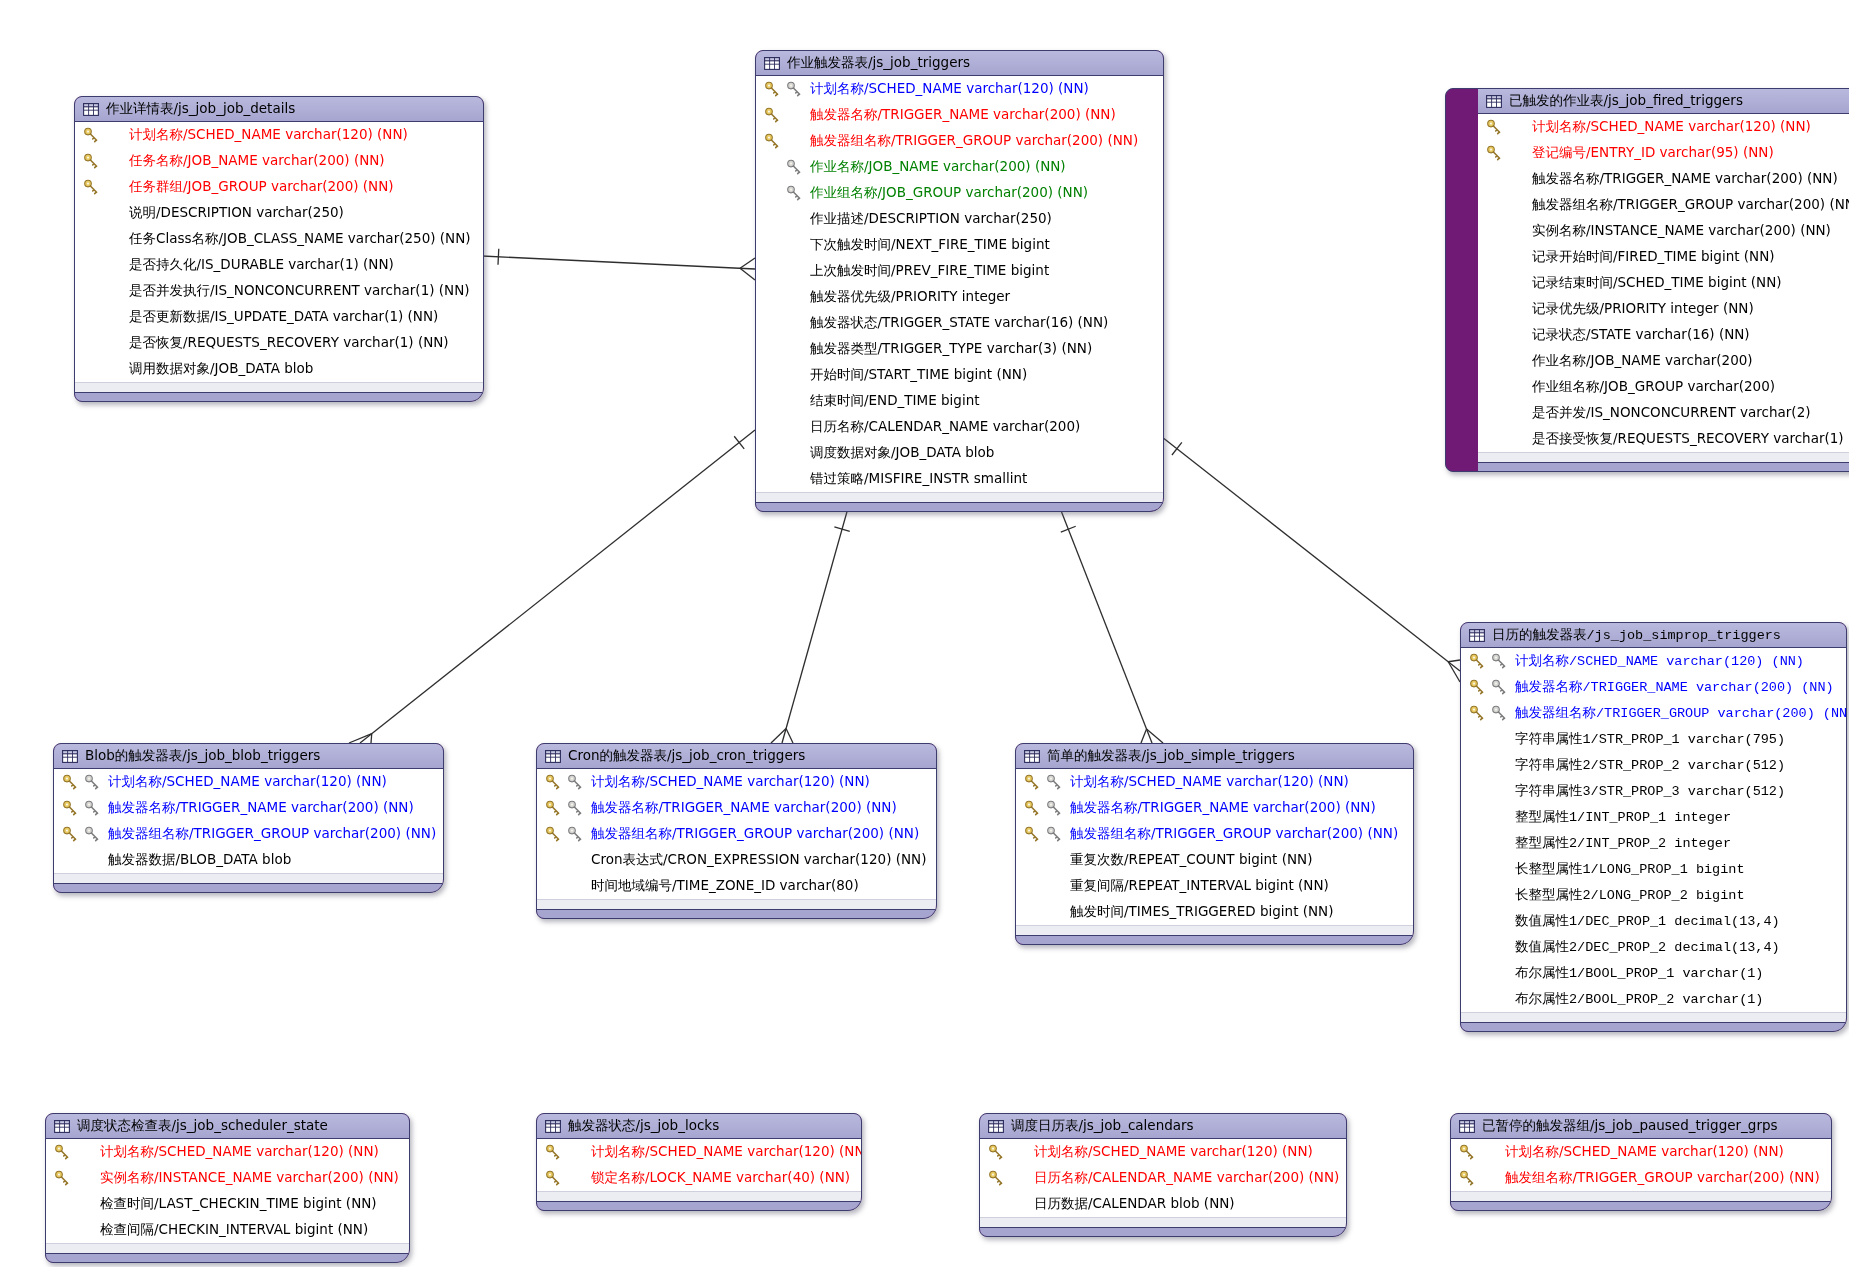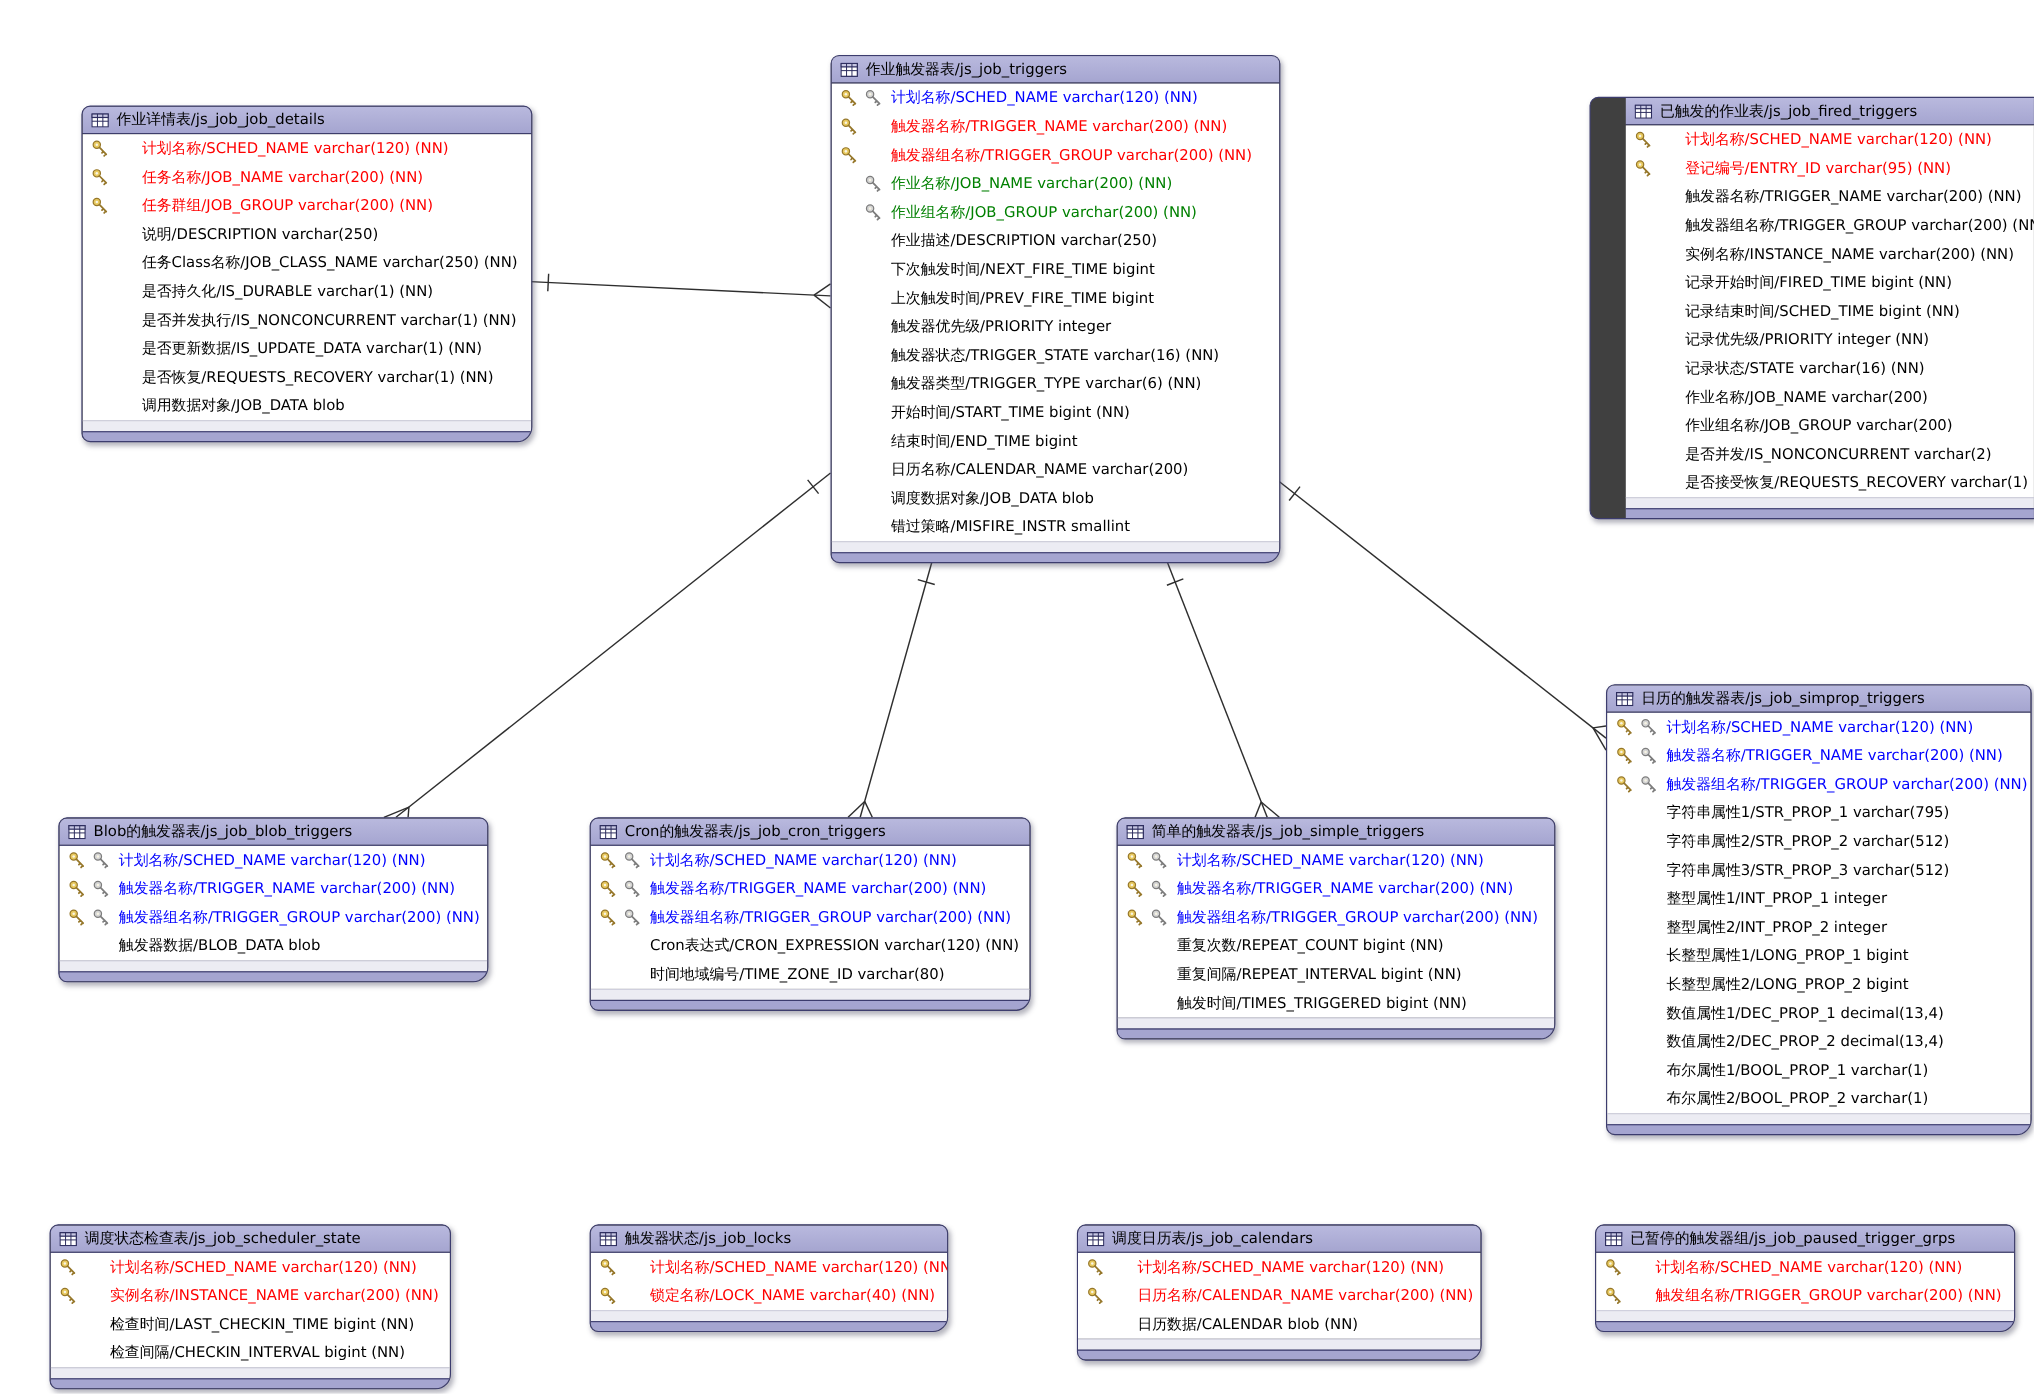--- a/index.html
+++ b/index.html
@@ -1,21 +1,21 @@
 <!DOCTYPE html>
 <html style="--header-bg: #a5a5d0; --header-bg-light: #b9b9de; --border: #3c3c6e; --footer-bg: #ececf3; --pk: #ff0000; --pkfk: #0000ff; --fk: #008000;"><head>
 <meta charset="utf-8">
 <style>
   html,body{margin:0;padding:0;background:#ffffff;width:1849px;height:1267px;overflow:hidden;
             font-family:"DejaVu Sans","Liberation Sans",sans-serif;}
   #canvas{position:relative;width:1849px;height:1267px;background:#ffffff;}
   #rel-svg{position:absolute;left:0;top:0;width:1849px;height:1267px;z-index:1;}
   #entities{position:absolute;left:0;top:0;width:100%;height:100%;z-index:2;}
   .entity{position:absolute;border:1.5px solid var(--border,#3c3c6e);
-          border-radius:8px 8px 14px 8px;background:#404040;
+          border-radius:8px 8px 14px 8px;background:#701a75;
           box-shadow:2px 3px 5px rgba(90,90,110,.45);overflow:hidden;}
   .entity-header{height:24px;display:flex;align-items:center;
           background:linear-gradient(var(--header-bg-light,#b9b9de),var(--header-bg,#a5a5d0));
           border-bottom:1.2px solid var(--border,#3c3c6e);}
   .tbl-icon{margin-left:8px;display:inline-flex;flex:0 0 auto;}
   .entity-title{margin-left:7px;font-size:13.5px;color:#000;white-space:nowrap;}
   .entity-body{background:#fff;}
   .field-row{position:relative;height:26px;display:flex;align-items:center;white-space:nowrap;}
   .key-slot{position:absolute;top:5px;width:17px;height:16px;display:inline-flex;}
   .slot-1{left:8px;} .slot-2{left:30px;}
@@ -208,21 +208,21 @@
           <div class="field-row">
             <span class="field-text c-black">上次触发时间/PREV_FIRE_TIME bigint</span>
           </div>
           <div class="field-row">
             <span class="field-text c-black">触发器优先级/PRIORITY integer</span>
           </div>
           <div class="field-row">
             <span class="field-text c-black">触发器状态/TRIGGER_STATE varchar(16) (NN)</span>
           </div>
           <div class="field-row">
-            <span class="field-text c-black">触发器类型/TRIGGER_TYPE varchar(6) (NN)</span>
+            <span class="field-text c-black">触发器类型/TRIGGER_TYPE varchar(3) (NN)</span>
           </div>
           <div class="field-row">
             <span class="field-text c-black">开始时间/START_TIME bigint (NN)</span>
           </div>
           <div class="field-row">
             <span class="field-text c-black">结束时间/END_TIME bigint</span>
           </div>
           <div class="field-row">
             <span class="field-text c-black">日历名称/CALENDAR_NAME varchar(200)</span>
           </div>
@@ -298,21 +298,21 @@
           <div class="field-row">
             <span class="field-text c-black">是否并发/IS_NONCONCURRENT varchar(2)</span>
           </div>
           <div class="field-row">
             <span class="field-text c-black">是否接受恢复/REQUESTS_RECOVERY varchar(1)</span>
           </div>
         </div>
         <div class="entity-footer"></div>
         <div class="entity-bottombar"></div>
       </div>
-      <div class="entity" style="left: 1460px; top: 622px; width: 385px;">
+      <div class="entity" style="left: 1460px; top: 622px; width: 385px; font-family: Liberation Mono, monospace;">
         <div class="entity-header">
           <span class="tbl-icon">
             <svg width="16" height="13" viewBox="0 0 16 13">
               <rect x="0.6" y="0.6" width="14.8" height="11.8" fill="#ffffff" stroke="#2d2d5e" stroke-width="1.1"></rect>
               <rect x="0.6" y="0.6" width="14.8" height="3.2" fill="#c7c7e2" stroke="#2d2d5e" stroke-width="1.1"></rect>
               <path d="M5.6 0.6 V12.4 M10.5 0.6 V12.4 M0.6 7.2 H15.4" stroke="#2d2d5e" stroke-width="0.9" fill="none"></path>
             </svg>
           </span>
           <span class="entity-title">日历的触发器表/js_job_simprop_triggers</span>
         </div>

